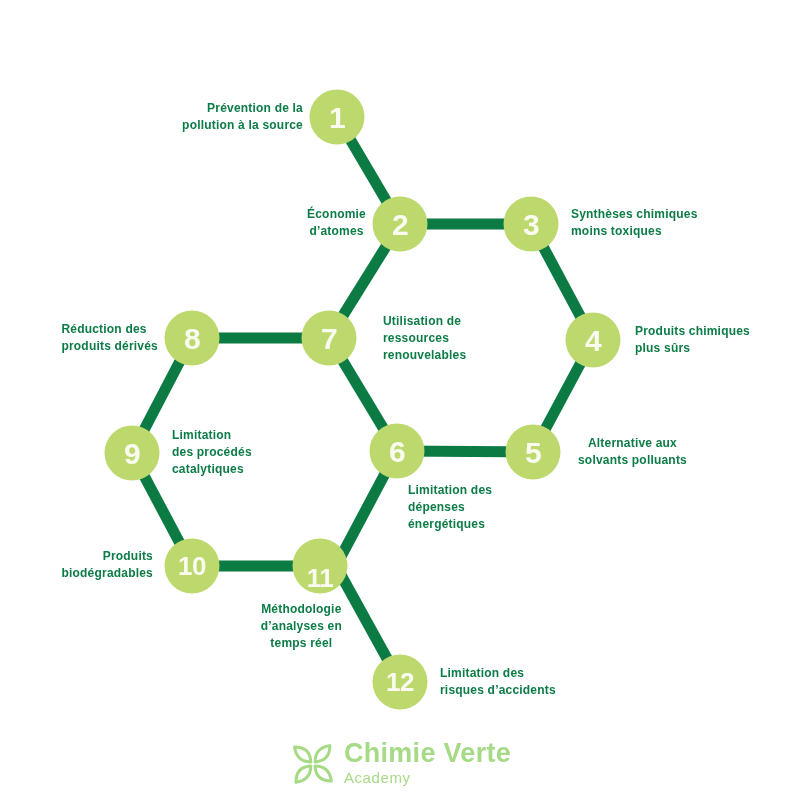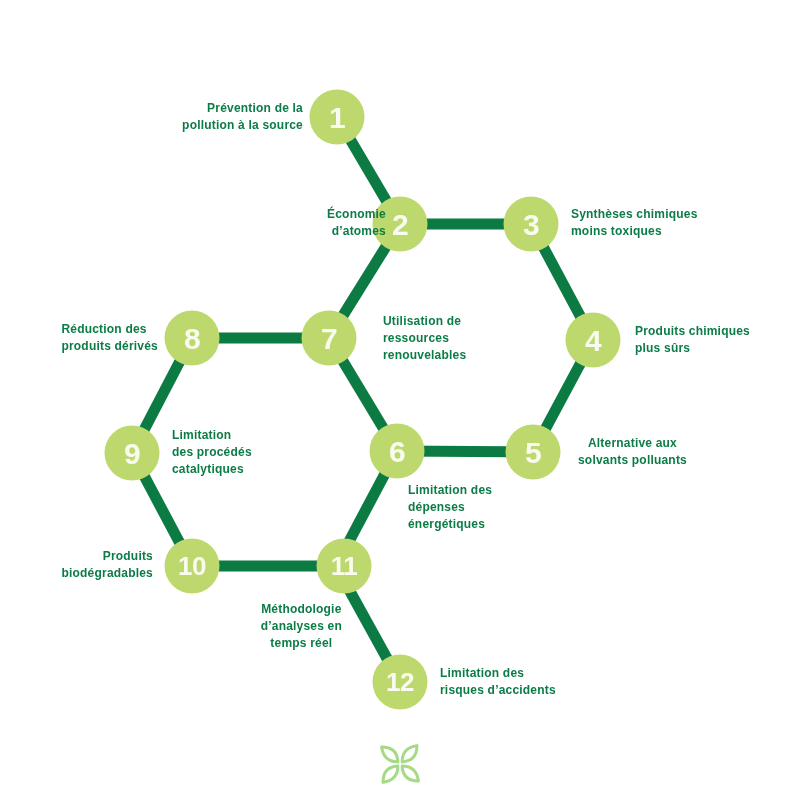--- a/index.html
+++ b/index.html
@@ -77,31 +77,31 @@
       </div>
       <div class="node" style="left: 192px; top: 338px;">
         <span>8</span>
       </div>
       <div class="node" style="left: 132px; top: 453px;">
         <span>9</span>
       </div>
       <div class="node two-digit" style="left: 192px; top: 566px;">
         <span>10</span>
       </div>
-      <div class="node two-digit" style="left: 344px; top: 566px;">
+      <div class="node two-digit" style="left: 320px; top: 566px; align-items: flex-end;">
         <span>11</span>
       </div>
       <div class="node two-digit" style="left: 400px; top: 682px;">
         <span>12</span>
       </div>
     </div>
   <div id="labels-layer">
       <div class="label" style="right: 497px; text-align: right; top: 117px; transform: translateY(-50%);">Prévention de la
 pollution à la source</div>
-      <div class="label" style="right: 414px; text-align: right; top: 223px; transform: translateY(-50%);">Économie
+      <div class="label" style="right: 434px; text-align: center; top: 223px; transform: translateY(-50%);">Économie
 d’atomes</div>
       <div class="label" style="left: 571px; text-align: left; top: 223px; transform: translateY(-50%);">Synthèses chimiques
 moins toxiques</div>
       <div class="label" style="left: 635px; text-align: left; top: 340px; transform: translateY(-50%);">Produits chimiques
 plus sûrs</div>
       <div class="label" style="left: 578px; text-align: center; top: 452px; transform: translateY(-50%);">Alternative aux
 solvants polluants</div>
       <div class="label" style="left: 408px; text-align: left; top: 482px;">Limitation des
 dépenses
 énergétiques</div>
@@ -124,14 +124,18 @@
 
   <div class="logo">
     <svg class="logo-icon" width="48" height="48" viewBox="0 0 48 48">
       <g transform="translate(24,24)">
         <path transform="rotate(-45)" d="M3,0 Q13,-10 25,-1 Q14,10 3,0 Z"></path>
         <path transform="rotate(-135)" d="M3,0 Q13,-10 25,-1 Q14,10 3,0 Z"></path>
         <path transform="rotate(45)" d="M3,0 Q13,-10 25,-1 Q14,10 3,0 Z"></path>
         <path transform="rotate(135)" d="M3,0 Q13,-10 25,-1 Q14,10 3,0 Z"></path>
       </g>
     </svg>
+    <div class="logo-text">
+      <div class="brand">Chimie Verte</div>
+      <div class="subtitle">Academy</div>
+    </div>
   </div>
 </div>
 
 </body></html>

